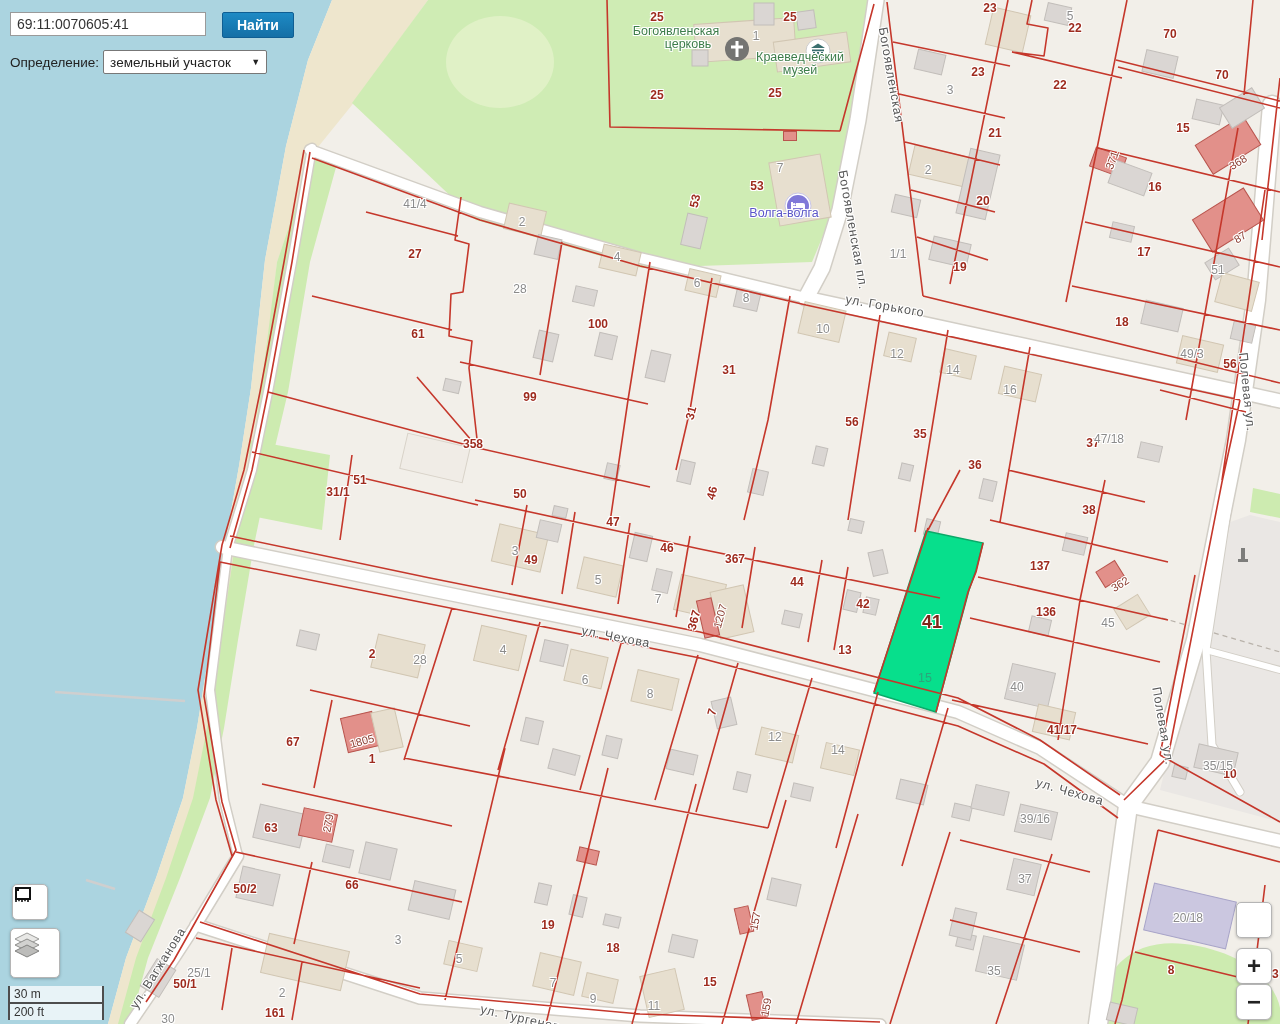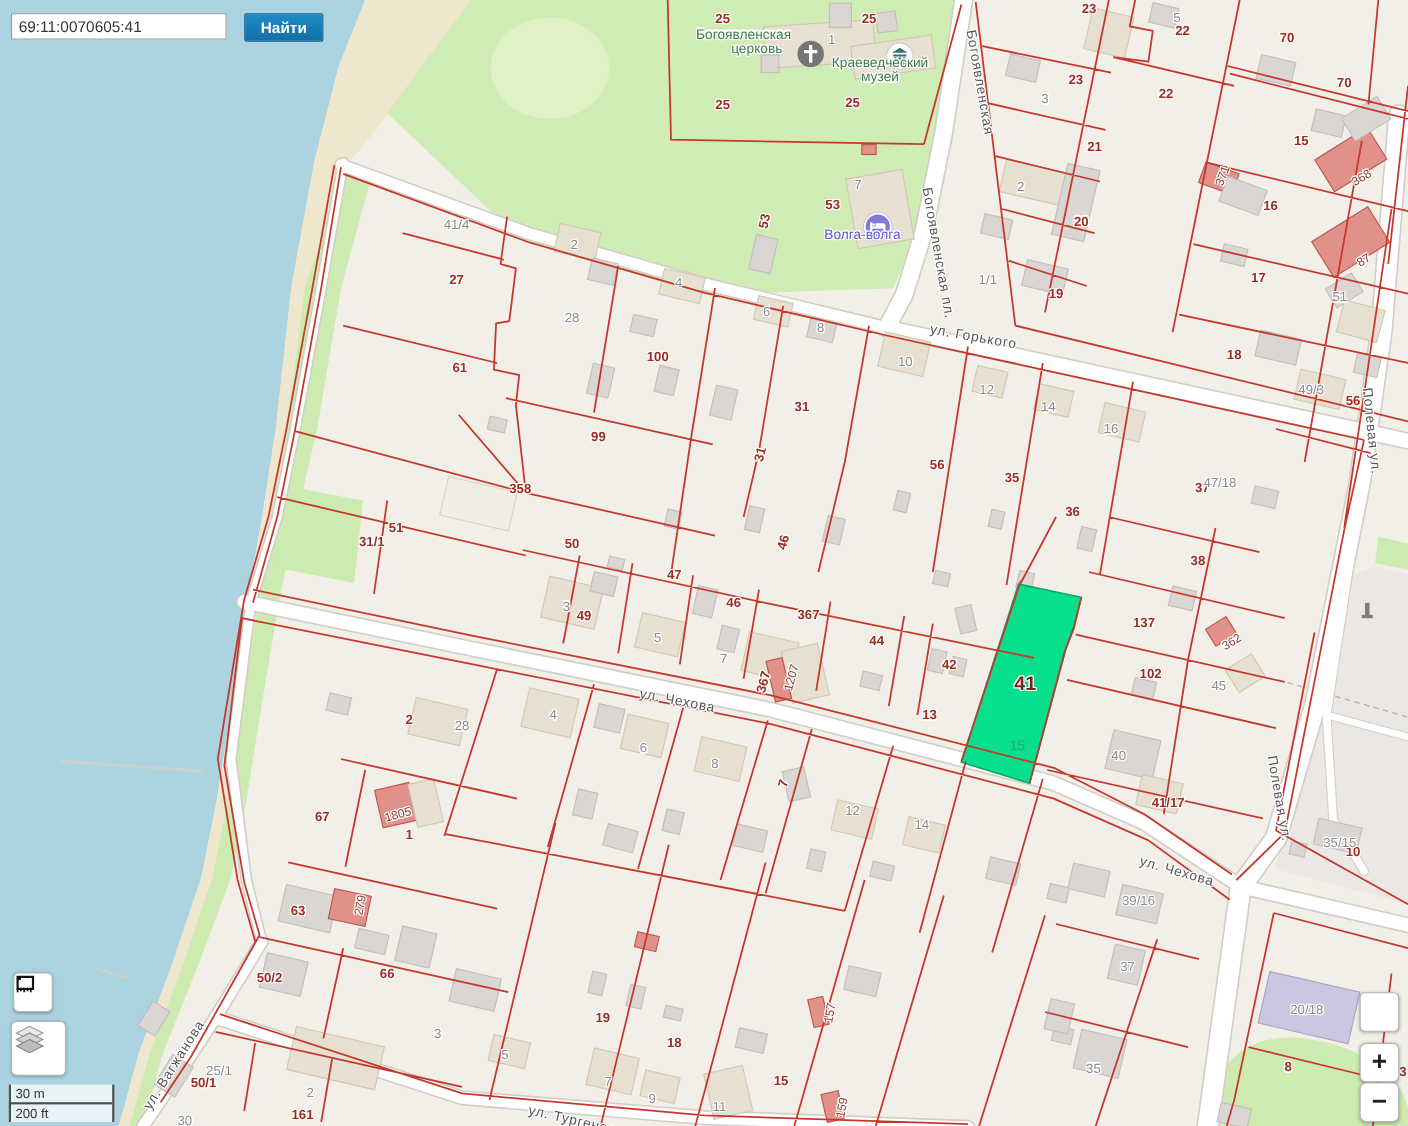--- a/index.html
+++ b/index.html
@@ -284,42 +284,42 @@
       <span class="lb k-p" style="left: 1230px; top: 364px; transform: translate(-50%, -50%);">56</span>
       <span class="lb k-p" style="left: 657px; top: 17px; transform: translate(-50%, -50%);">25</span>
       <span class="lb k-p" style="left: 790px; top: 17px; transform: translate(-50%, -50%);">25</span>
       <span class="lb k-p" style="left: 657px; top: 95px; transform: translate(-50%, -50%);">25</span>
       <span class="lb k-p" style="left: 775px; top: 93px; transform: translate(-50%, -50%);">25</span>
       <span class="lb k-p" style="left: 757px; top: 186px; transform: translate(-50%, -50%);">53</span>
       <span class="lb k-p" style="left: 695px; top: 201px; transform: translate(-50%, -50%) rotate(-78deg);">53</span>
       <span class="lb k-p" style="left: 415px; top: 254px; transform: translate(-50%, -50%);">27</span>
       <span class="lb k-p" style="left: 418px; top: 334px; transform: translate(-50%, -50%);">61</span>
       <span class="lb k-p" style="left: 598px; top: 324px; transform: translate(-50%, -50%);">100</span>
-      <span class="lb k-p" style="left: 544px; top: 397px; transform: translate(-50%, -50%); text-align: right;">99</span>
+      <span class="lb k-p" style="left: 530px; top: 397px; transform: translate(-50%, -50%); text-align: right;">99</span>
       <span class="lb k-p" style="left: 729px; top: 370px; transform: translate(-50%, -50%);">31</span>
       <span class="lb k-p" style="left: 691px; top: 413px; transform: translate(-50%, -50%) rotate(-75deg);">31</span>
       <span class="lb k-p" style="left: 852px; top: 422px; transform: translate(-50%, -50%);">56</span>
       <span class="lb k-p" style="left: 920px; top: 434px; transform: translate(-50%, -50%);">35</span>
       <span class="lb k-p" style="left: 473px; top: 444px; transform: translate(-50%, -50%);">358</span>
       <span class="lb k-p" style="left: 975px; top: 465px; transform: translate(-50%, -50%);">36</span>
       <span class="lb k-p" style="left: 1093px; top: 443px; transform: translate(-50%, -50%);">37</span>
       <span class="lb k-p" style="left: 360px; top: 480px; transform: translate(-50%, -50%);">51</span>
       <span class="lb k-p" style="left: 338px; top: 492px; transform: translate(-50%, -50%);">31/1</span>
       <span class="lb k-p" style="left: 520px; top: 494px; transform: translate(-50%, -50%);">50</span>
       <span class="lb k-p" style="left: 712px; top: 493px; transform: translate(-50%, -50%) rotate(-75deg);">46</span>
       <span class="lb k-p" style="left: 1089px; top: 510px; transform: translate(-50%, -50%);">38</span>
       <span class="lb k-p" style="left: 601px; top: 522px; transform: translate(-50%, -50%); margin-left: 12px;">47</span>
       <span class="lb k-p" style="left: 531px; top: 560px; transform: translate(-50%, -50%);">49</span>
       <span class="lb k-p" style="left: 667px; top: 548px; transform: translate(-50%, -50%);">46</span>
       <span class="lb k-p" style="left: 735px; top: 559px; transform: translate(-50%, -50%);">367</span>
       <span class="lb k-p" style="left: 1040px; top: 566px; transform: translate(-50%, -50%);">137</span>
       <span class="lb k-p" style="left: 797px; top: 582px; transform: translate(-50%, -50%);">44</span>
       <span class="lb k-p" style="left: 863px; top: 604px; transform: translate(-50%, -50%);">42</span>
       <span class="lb k-p" style="left: 694px; top: 620px; transform: translate(-50%, -50%) rotate(-75deg);">367</span>
-      <span class="lb k-p" style="left: 1046px; top: 612px; transform: translate(-50%, -50%);">102</span>
+      <span class="lb k-p" style="left: 1046px; top: 612px; transform: translate(-50%, -50%);">136</span>
       <span class="lb k-p" style="left: 1062px; top: 730px; transform: translate(-50%, -50%);">41/17</span>
       <span class="lb k-p" style="left: 845px; top: 650px; transform: translate(-50%, -50%);">13</span>
       <span class="lb k-p" style="left: 372px; top: 654px; transform: translate(-50%, -50%);">2</span>
       <span class="lb k-p" style="left: 293px; top: 742px; transform: translate(-50%, -50%);">67</span>
       <span class="lb k-p" style="left: 372px; top: 759px; transform: translate(-50%, -50%);">1</span>
       <span class="lb k-p" style="left: 271px; top: 828px; transform: translate(-50%, -50%);">63</span>
       <span class="lb k-p" style="left: 245px; top: 889px; transform: translate(-50%, -50%);">50/2</span>
       <span class="lb k-p" style="left: 352px; top: 885px; transform: translate(-50%, -50%);">66</span>
       <span class="lb k-p" style="left: 185px; top: 984px; transform: translate(-50%, -50%);">50/1</span>
       <span class="lb k-p" style="left: 275px; top: 1013px; transform: translate(-50%, -50%);">161</span>
@@ -419,20 +419,27 @@
   <div class="lb k-g" style="left:676px;top:31px;transform:translate(-50%,-50%);">Богоявленская</div>
   <div class="lb k-g" style="left:688px;top:44px;transform:translate(-50%,-50%);">церковь</div>
   <div class="lb k-g" style="left:800px;top:57px;transform:translate(-50%,-50%);">Краеведческий</div>
   <div class="lb k-g" style="left:800px;top:70px;transform:translate(-50%,-50%);">музей</div>
   <div class="lb k-v" style="left:784px;top:213px;transform:translate(-50%,-50%);">Волга-волга</div>
 
   <div class="searchbar">
     <input class="sear-input" type="text" value="69:11:0070605:41" style="">
     <button class="find-btn">Найти</button>
   </div>
+  <div class="filterbar">
+    <span>Определение:</span>
+    <div class="fake-select">
+      <span>земельный участок</span>
+      <span class="caret">▼</span>
+    </div>
+  </div>
 
   <div class="ctl-btn" id="btn-measure">
     <svg width="20" height="20">
       <path d="M3,3 h14 v11 h-14 Z" fill="none" stroke="#111" stroke-width="2"></path>
       <path d="M3,14 v3 M6,14 v2.2 M9,14 v3 M12,14 v2.2 M15,14 v3" stroke="#111" stroke-width="1.6"></path>
       <path d="M3,3 h3 v3 h-3 Z" fill="#111"></path>
       </svg>
   </div>
   <div class="ctl-btn" id="btn-layers">
     <svg width="32" height="32">

